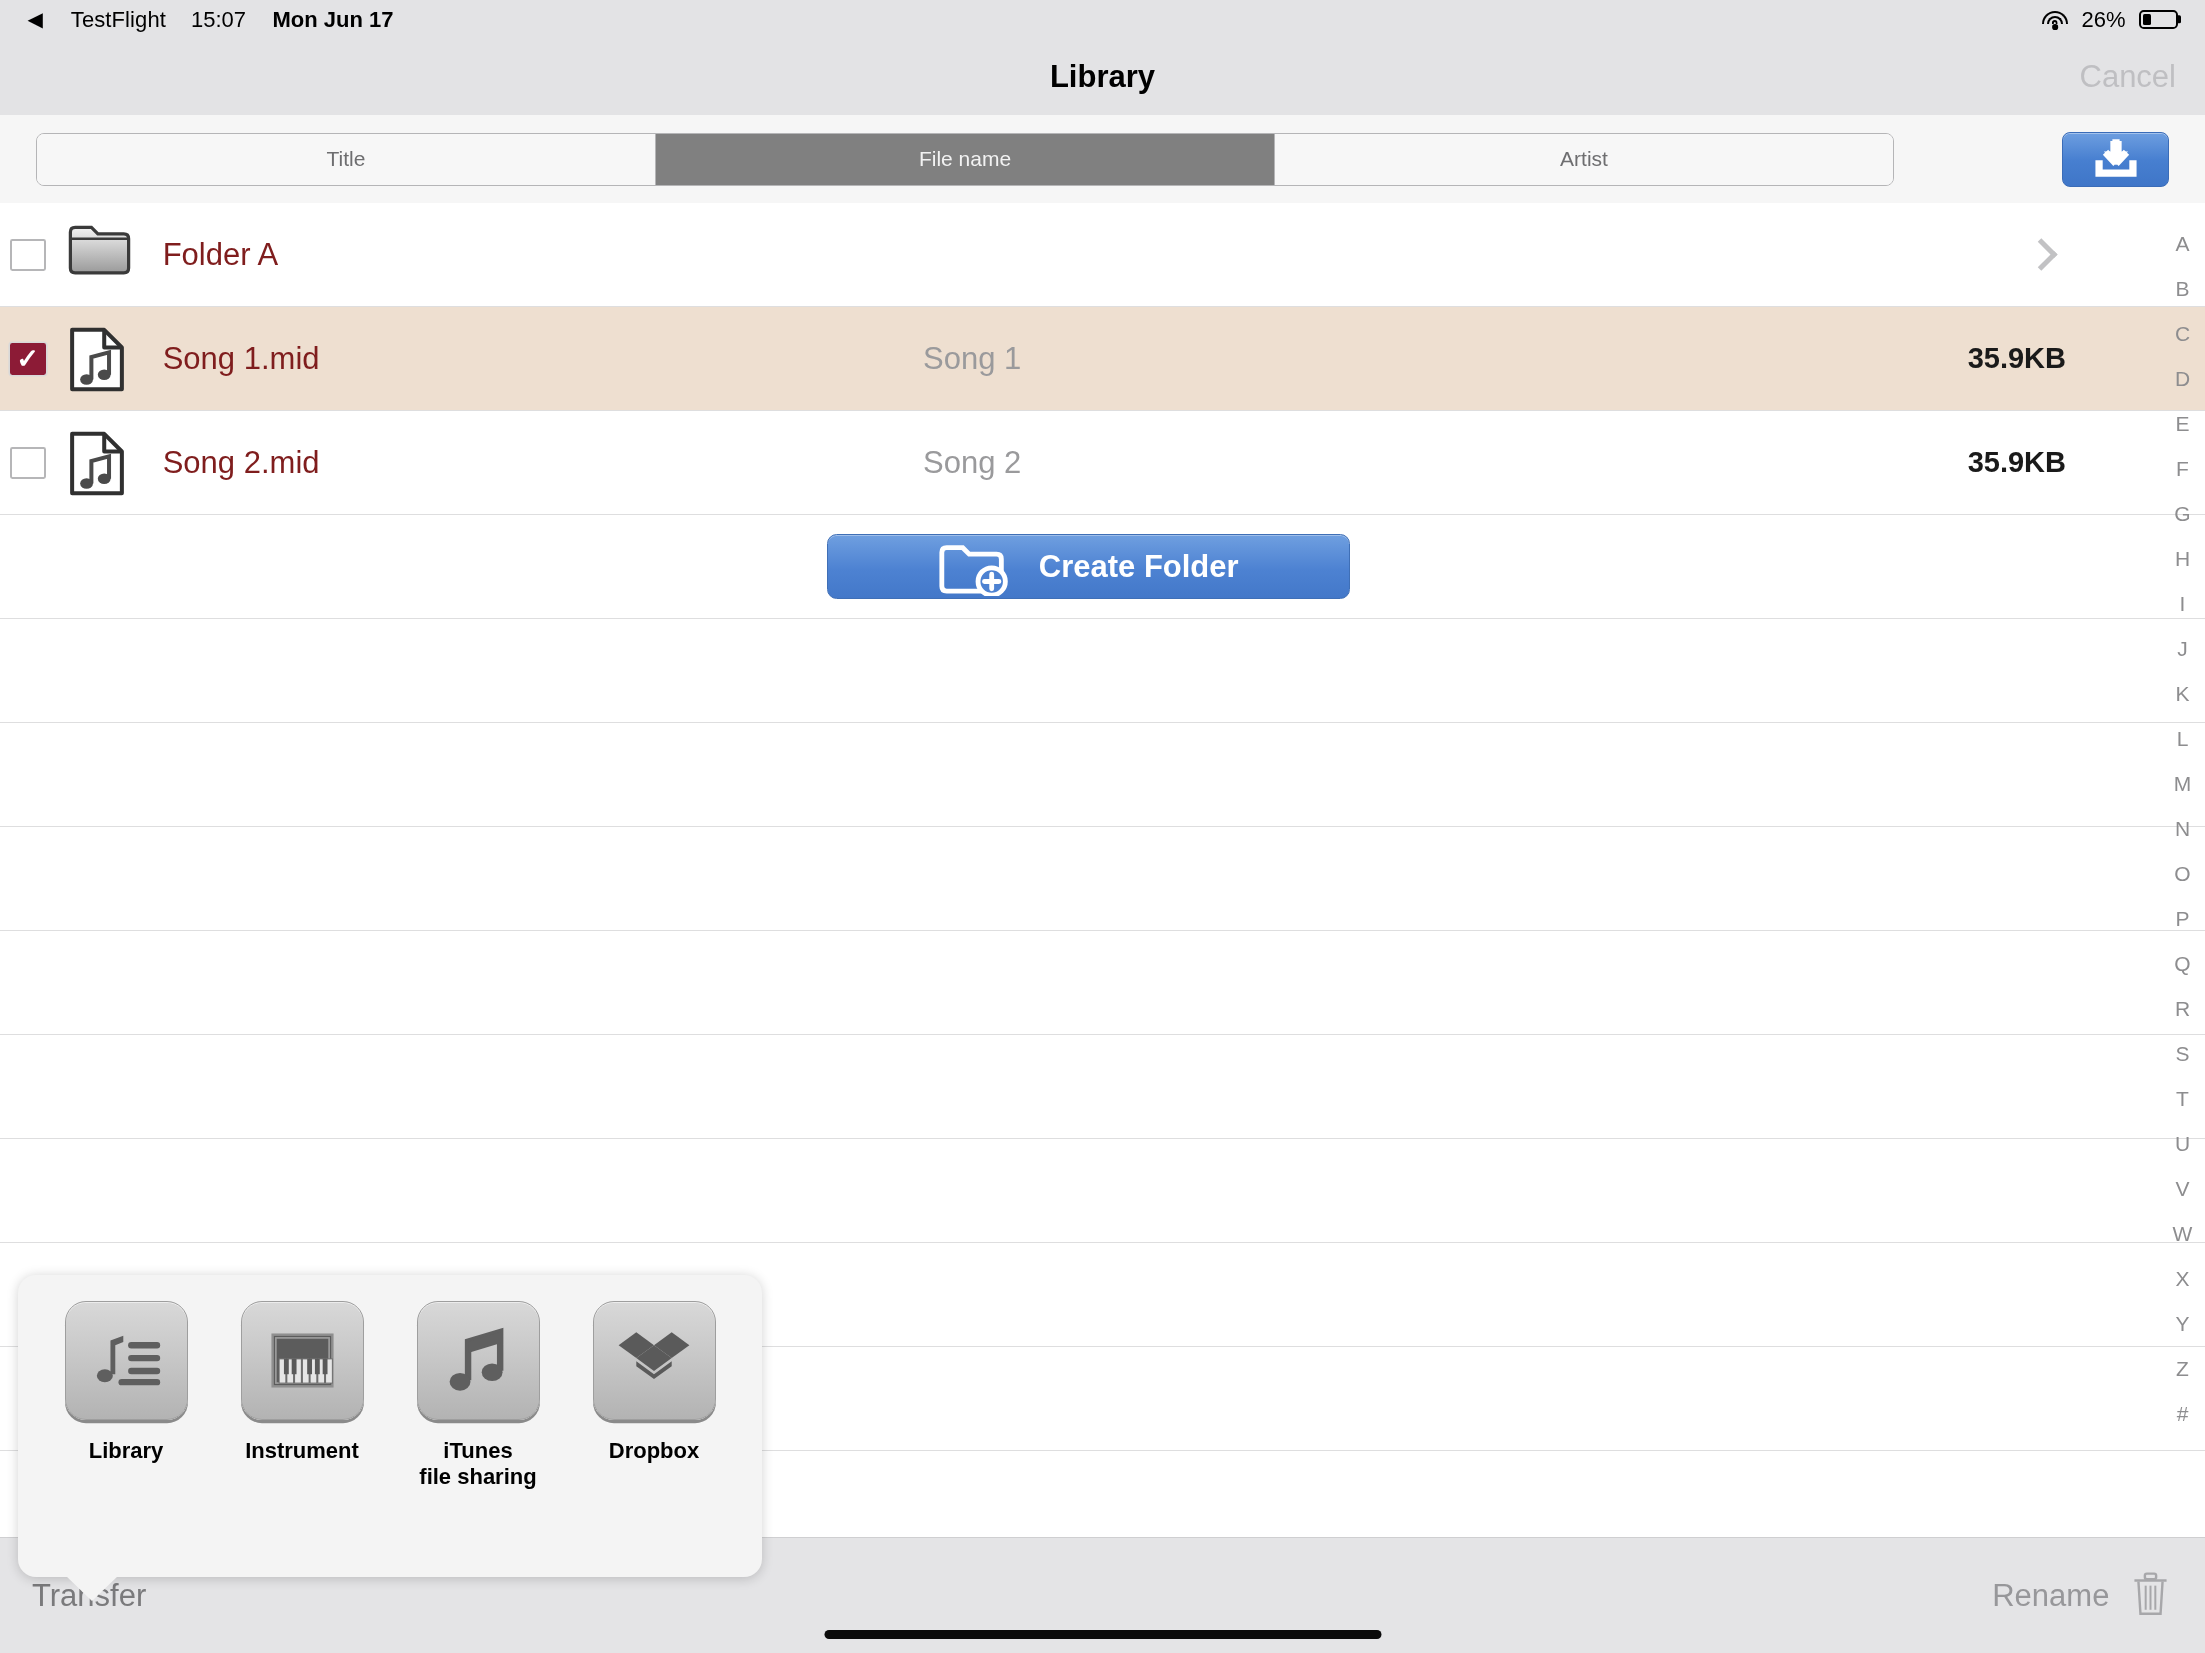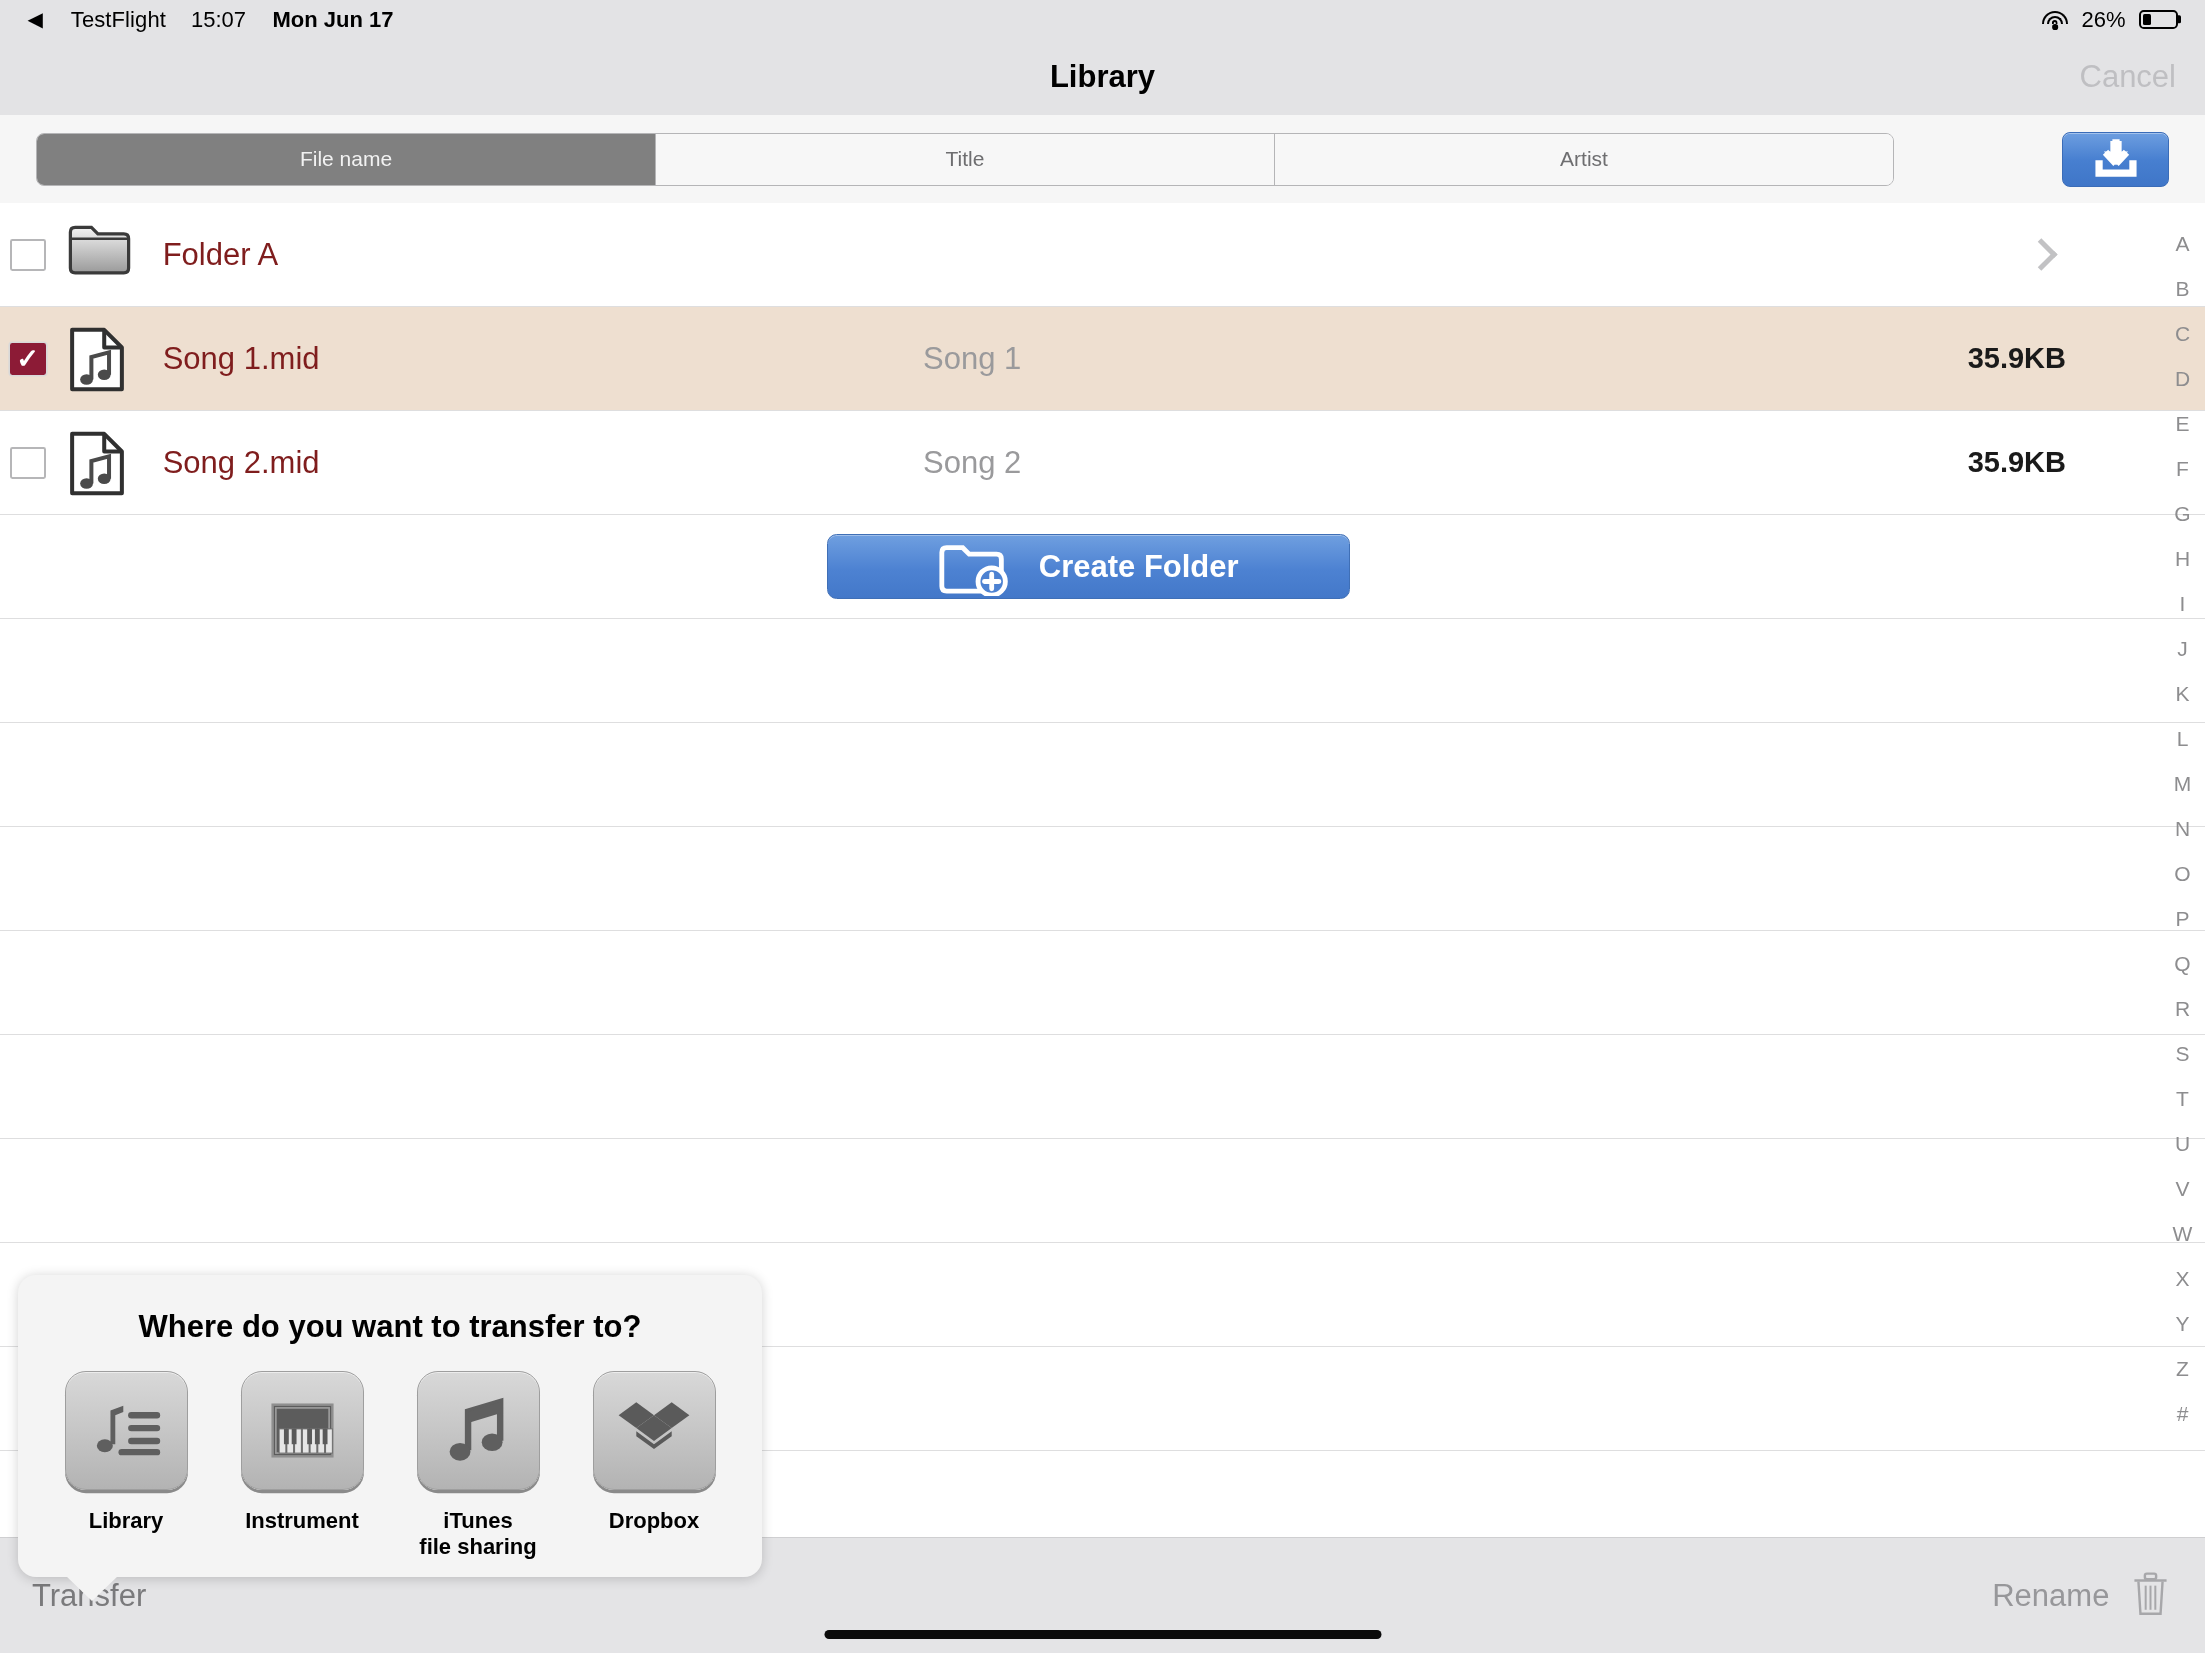--- a/index.html
+++ b/index.html
@@ -213,22 +213,22 @@
     </div>
   </div>
 
   <div class="navbar">
     <div class="nav-title">Library</div>
     <div class="nav-cancel">Cancel</div>
   </div>
 
   <div class="toolbar">
     <div class="segmented" id="segmented">
+        <div class="seg">Title</div>
         <div class="seg active">File name</div>
-        <div class="seg">Title</div>
         <div class="seg">Artist</div>
       </div>
     <div class="dl-btn">
       <svg width="50" height="47" viewBox="0 0 62 58">
         <path d="M31 4 L31 30 M31 34 L18 20 M31 34 L44 20" stroke="#ffffff" stroke-width="9" fill="none" stroke-linecap="butt"></path>
         <polygon points="31,36 16,19 24,19 24,6 38,6 38,19 46,19" fill="#ffffff"></polygon>
         <path d="M10 30 L10 46 L52 46 L52 30" stroke="#ffffff" stroke-width="9" fill="none"></path>
       </svg>
     </div>
   </div>
@@ -323,21 +323,20 @@
       <div class="idx">U</div>
       <div class="idx">V</div>
       <div class="idx">W</div>
       <div class="idx">X</div>
       <div class="idx">Y</div>
       <div class="idx">Z</div>
       <div class="idx">#</div>
     </div>
 
   <div class="popover">
-    <div class="pop-title">Where do you want to transfer to?</div>
     <div class="pop-items" id="popitems">
         <div class="pop-item">
           <div class="pop-tile">
             <svg width="77" height="73" viewBox="0 0 96 90">
               <path d="M28 62 L28 20 L44 14 L44 22 L34 26 L34 62" fill="#5f5f5f"></path>
               <ellipse cx="21" cy="64" rx="10" ry="8" fill="#5f5f5f"></ellipse>
               <rect x="50" y="22" width="40" height="8" rx="4" fill="#5f5f5f"></rect>
               <rect x="50" y="38" width="40" height="8" rx="4" fill="#5f5f5f"></rect>
               <rect x="50" y="54" width="40" height="8" rx="4" fill="#5f5f5f"></rect>
               <rect x="38" y="68" width="52" height="8" rx="4" fill="#5f5f5f"></rect>

